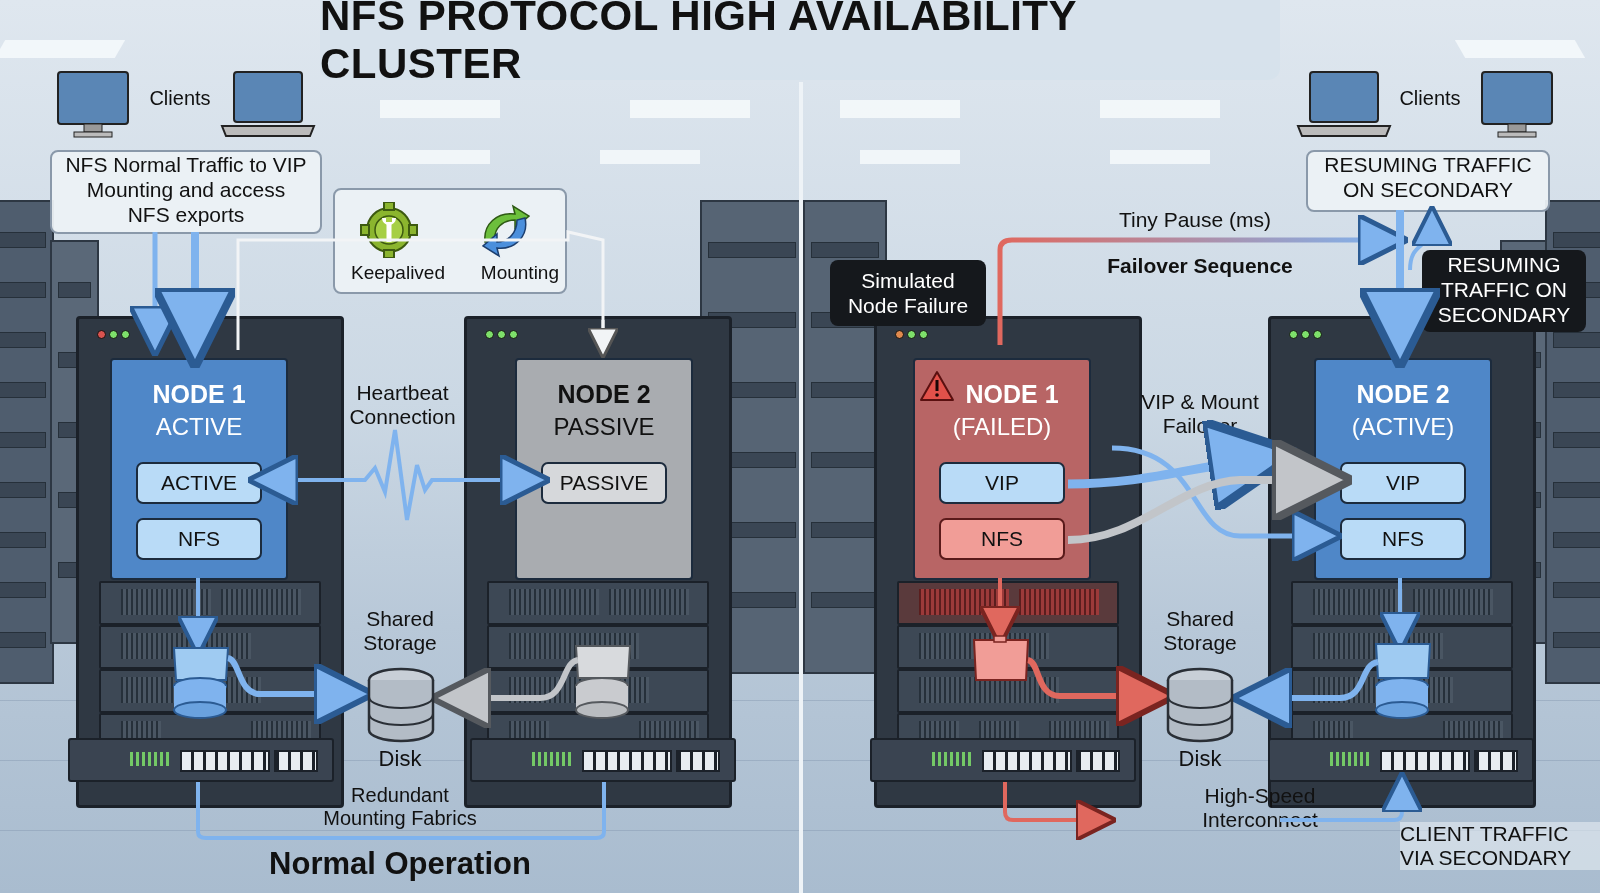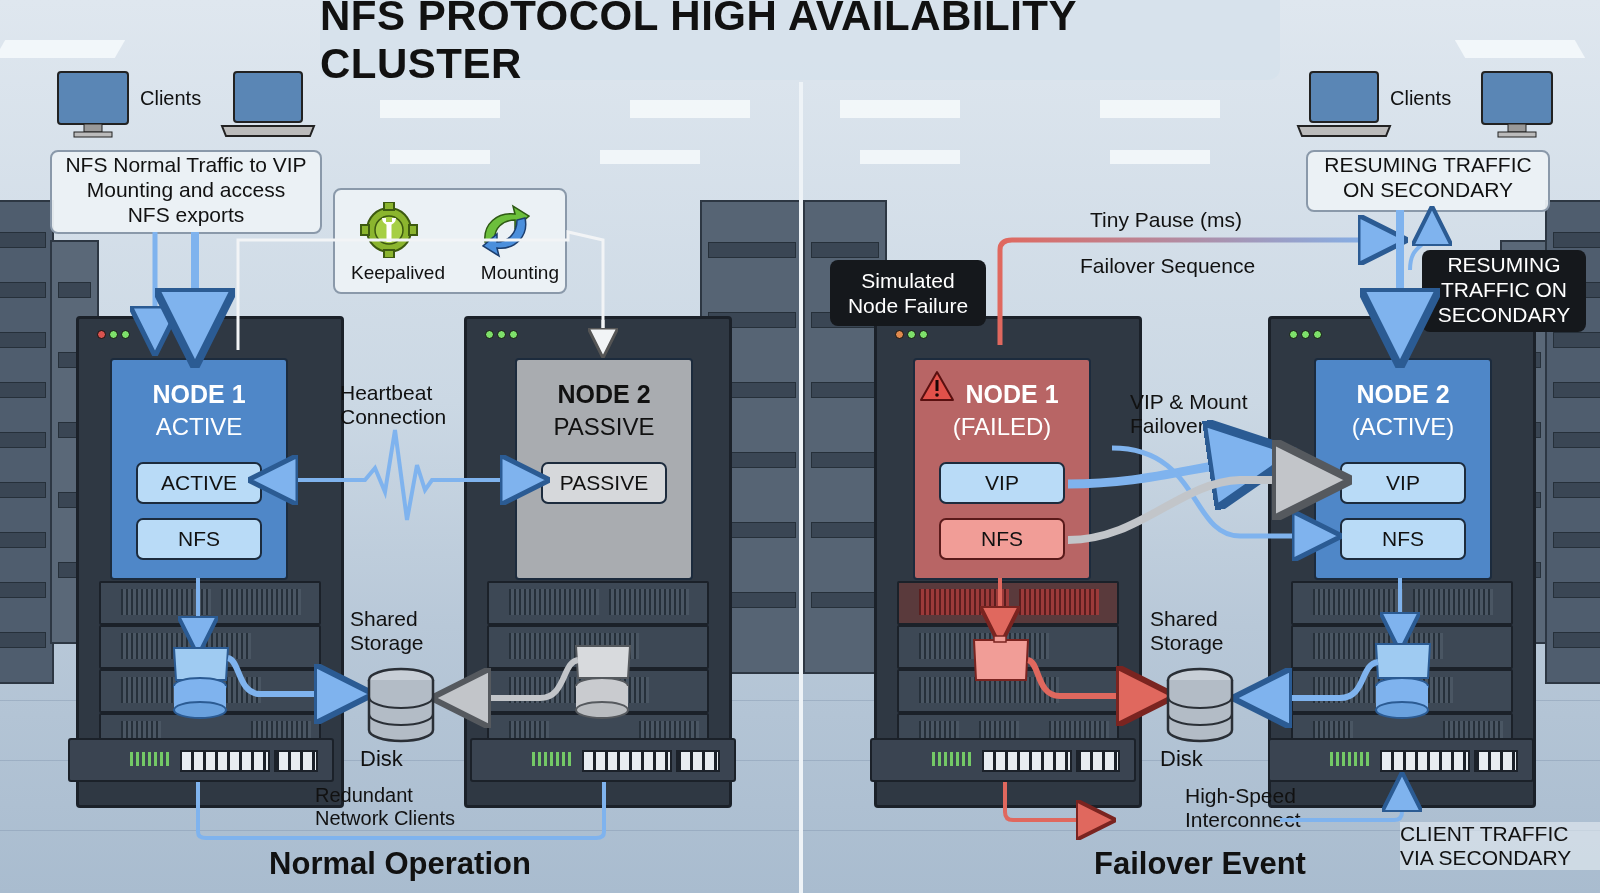--- a/index.html
+++ b/index.html
@@ -20,21 +20,21 @@
   .rack .top-leds i{display:inline-block;width:7px;height:7px;border-radius:50%;margin-right:3px;border:1px solid #111;}
   .unit{position:absolute;left:20px;right:20px;height:40px;background:#3d4855;border:2px solid #1b2129;border-radius:2px;}
   .unit .grille{position:absolute;top:6px;height:26px;background:repeating-linear-gradient(90deg,#26303a 0 2px,#4a5663 2px 5px);}
   .switch{position:absolute;height:40px;background:#3a4451;border:2px solid #1b2129;border-radius:3px;}
   .switch .ports{position:absolute;top:10px;height:18px;background:repeating-linear-gradient(90deg,#e7ecf1 0 9px,#1b2129 9px 12px);border:2px solid #1b2129;}
   .switch .leds{position:absolute;top:12px;width:40px;height:14px;background:repeating-linear-gradient(90deg,#7ee06a 0 3px,transparent 3px 6px);opacity:.85;}
   .node{position:absolute;border:2px solid #1c2b3d;border-radius:4px;text-align:center;}
   .node .n-title{margin-top:20px;font-size:25px;font-weight:bold;}
   .node .n-state{font-size:24px;margin-top:4px;}
   .chip{position:absolute;left:24px;right:24px;height:38px;border:2px solid #1c2b3d;border-radius:7px;display:flex;align-items:center;justify-content:center;font-size:21px;color:#111;}
-  .label{position:absolute;text-align:left;color:#111;font-size:20px;line-height:24px;}
+  .label{position:absolute;text-align:center;color:#111;font-size:20px;line-height:24px;}
   .callout{position:absolute;background:rgba(236,241,246,.95);border:2px solid #8a99aa;border-radius:8px;text-align:center;color:#111;font-size:21px;line-height:25px;}
   .dark-callout{position:absolute;background:#15181c;border-radius:8px;color:#fff;text-align:center;font-size:21px;line-height:25px;}
   .section-title{position:absolute;font-size:31px;font-weight:bold;color:#111;text-align:center;}
   svg.overlay{position:absolute;left:0;top:0;pointer-events:none;}
 </style>
 </head>
 <body>
 
 <div id="stage">
 
@@ -211,21 +211,21 @@
     <div>Connection</div>
   </div>
 
   <div class="label" style="left:350px;top:607px;width:100px;font-size:21px;">
     <div>Shared</div>
     <div>Storage</div>
   </div>
   <div class="label" style="left:360px;top:747px;width:80px;font-size:22px;">Disk</div>
   <div class="label" style="left:315px;top:784px;width:170px;font-size:20px;line-height:23px;">
     <div>Redundant</div>
-    <div>Network Clients</div>
+    <div>Mounting Fabrics</div>
   </div>
   <div class="section-title" style="left:240px;top:846px;width:320px;">Normal Operation</div>
 
   <div class="rack" style="left:874px;top:316px;width:262px;height:486px;">
     <div class="top-leds"><i style="background:#e08a4e"></i><i style="background:#7ee06a"></i><i style="background:#7ee06a"></i></div>
     <div class="unit" style="top:262px;background:#5a3a3c;">
         <div class="grille" style="left:20px;width:90px;background:repeating-linear-gradient(90deg,#5a1e1e 0 2px,#9c3a3a 2px 5px)"></div>
         <div class="grille" style="left:120px;width:80px;background:repeating-linear-gradient(90deg,#5a1e1e 0 2px,#9c3a3a 2px 5px)"></div>
       </div>
     <div class="unit" style="top:306px;">
@@ -290,21 +290,21 @@
   </div>
 
   <div class="label" style="left:1390px;top:86px;width:80px;">Clients</div>
 
   <div class="callout" style="left:1306px;top:150px;width:240px;height:58px;font-size:21px;">
     <div>RESUMING TRAFFIC</div>
     <div>ON SECONDARY</div>
   </div>
 
   <div class="label" style="left:1090px;top:208px;width:210px;font-size:21px;">Tiny Pause (ms)</div>
-  <div class="label" style="left:1080px;top:254px;width:240px;font-size:21px;font-weight:normal;">Failover Sequence</div>
+  <div class="label" style="left:1080px;top:254px;width:240px;font-size:21px;font-weight:bold;">Failover Sequence</div>
 
   <div class="dark-callout" style="left:830px;top:260px;width:156px;height:58px;padding-top:8px;">
     <div>Simulated</div>
     <div>Node Failure</div>
   </div>
   <div class="dark-callout" style="left:1422px;top:250px;width:164px;height:80px;padding-top:2px;">
     <div>RESUMING</div>
     <div>TRAFFIC ON</div>
     <div>SECONDARY</div>
   </div>
@@ -320,21 +320,20 @@
   </div>
   <div class="label" style="left:1160px;top:747px;width:80px;font-size:22px;">Disk</div>
   <div class="label" style="left:1185px;top:784px;width:150px;font-size:21px;">
     <div>High-Speed</div>
     <div>Interconnect</div>
   </div>
   <div class="label" style="left:1400px;top:810px;width:200px;font-size:21px;text-align:left;background:rgba(230,236,242,.6);margin-top:12px;">
     <div>CLIENT TRAFFIC</div>
     <div>VIA SECONDARY</div>
   </div>
-  <div class="section-title" style="left:1040px;top:846px;width:320px;">Failover Event</div>
 
   <svg class="overlay" width="1600" height="893" viewBox="0 0 1600 893">
     <defs>
       <marker id="ab" markerWidth="10" markerHeight="10" refX="6" refY="5" orient="auto">
           <path d="M0,0 L10,5 L0,10 Z" fill="#7fb3ee" stroke="#2b5b93" stroke-width="1"></path>
         </marker>
       <marker id="ar" markerWidth="10" markerHeight="10" refX="6" refY="5" orient="auto">
           <path d="M0,0 L10,5 L0,10 Z" fill="#e0685e" stroke="#7a2420" stroke-width="1"></path>
         </marker>
       <marker id="ag" markerWidth="10" markerHeight="10" refX="6" refY="5" orient="auto">

